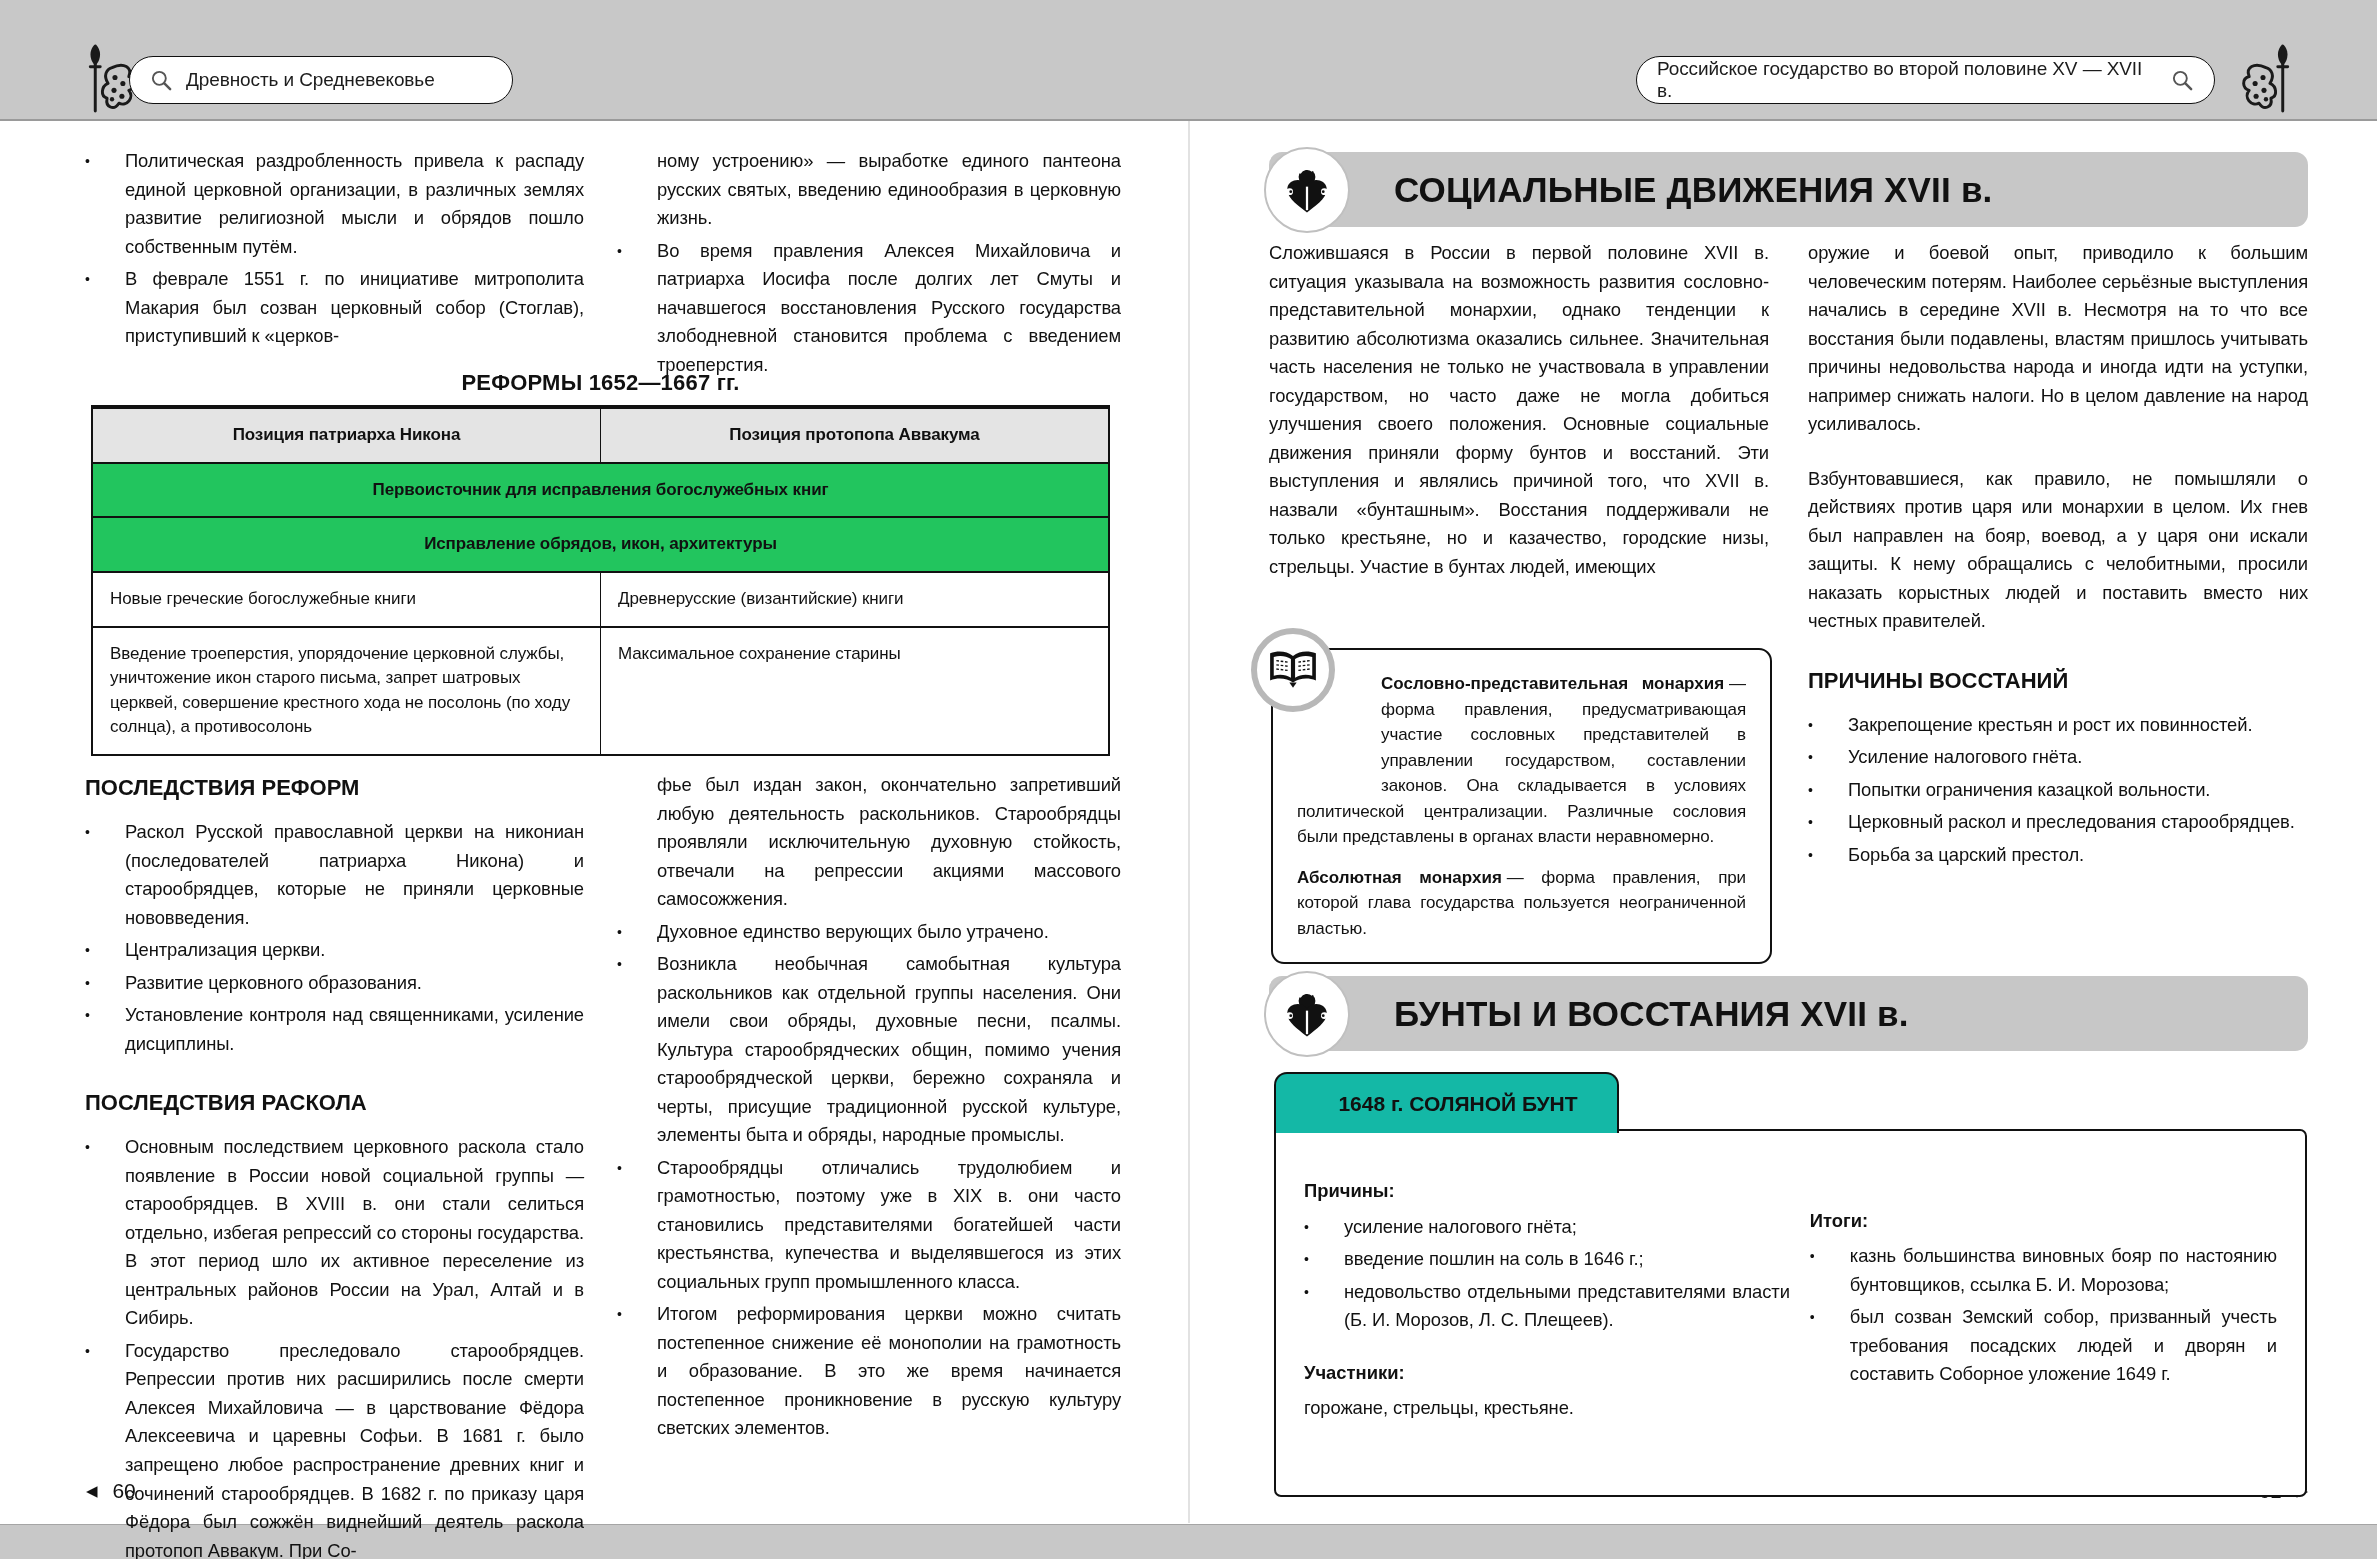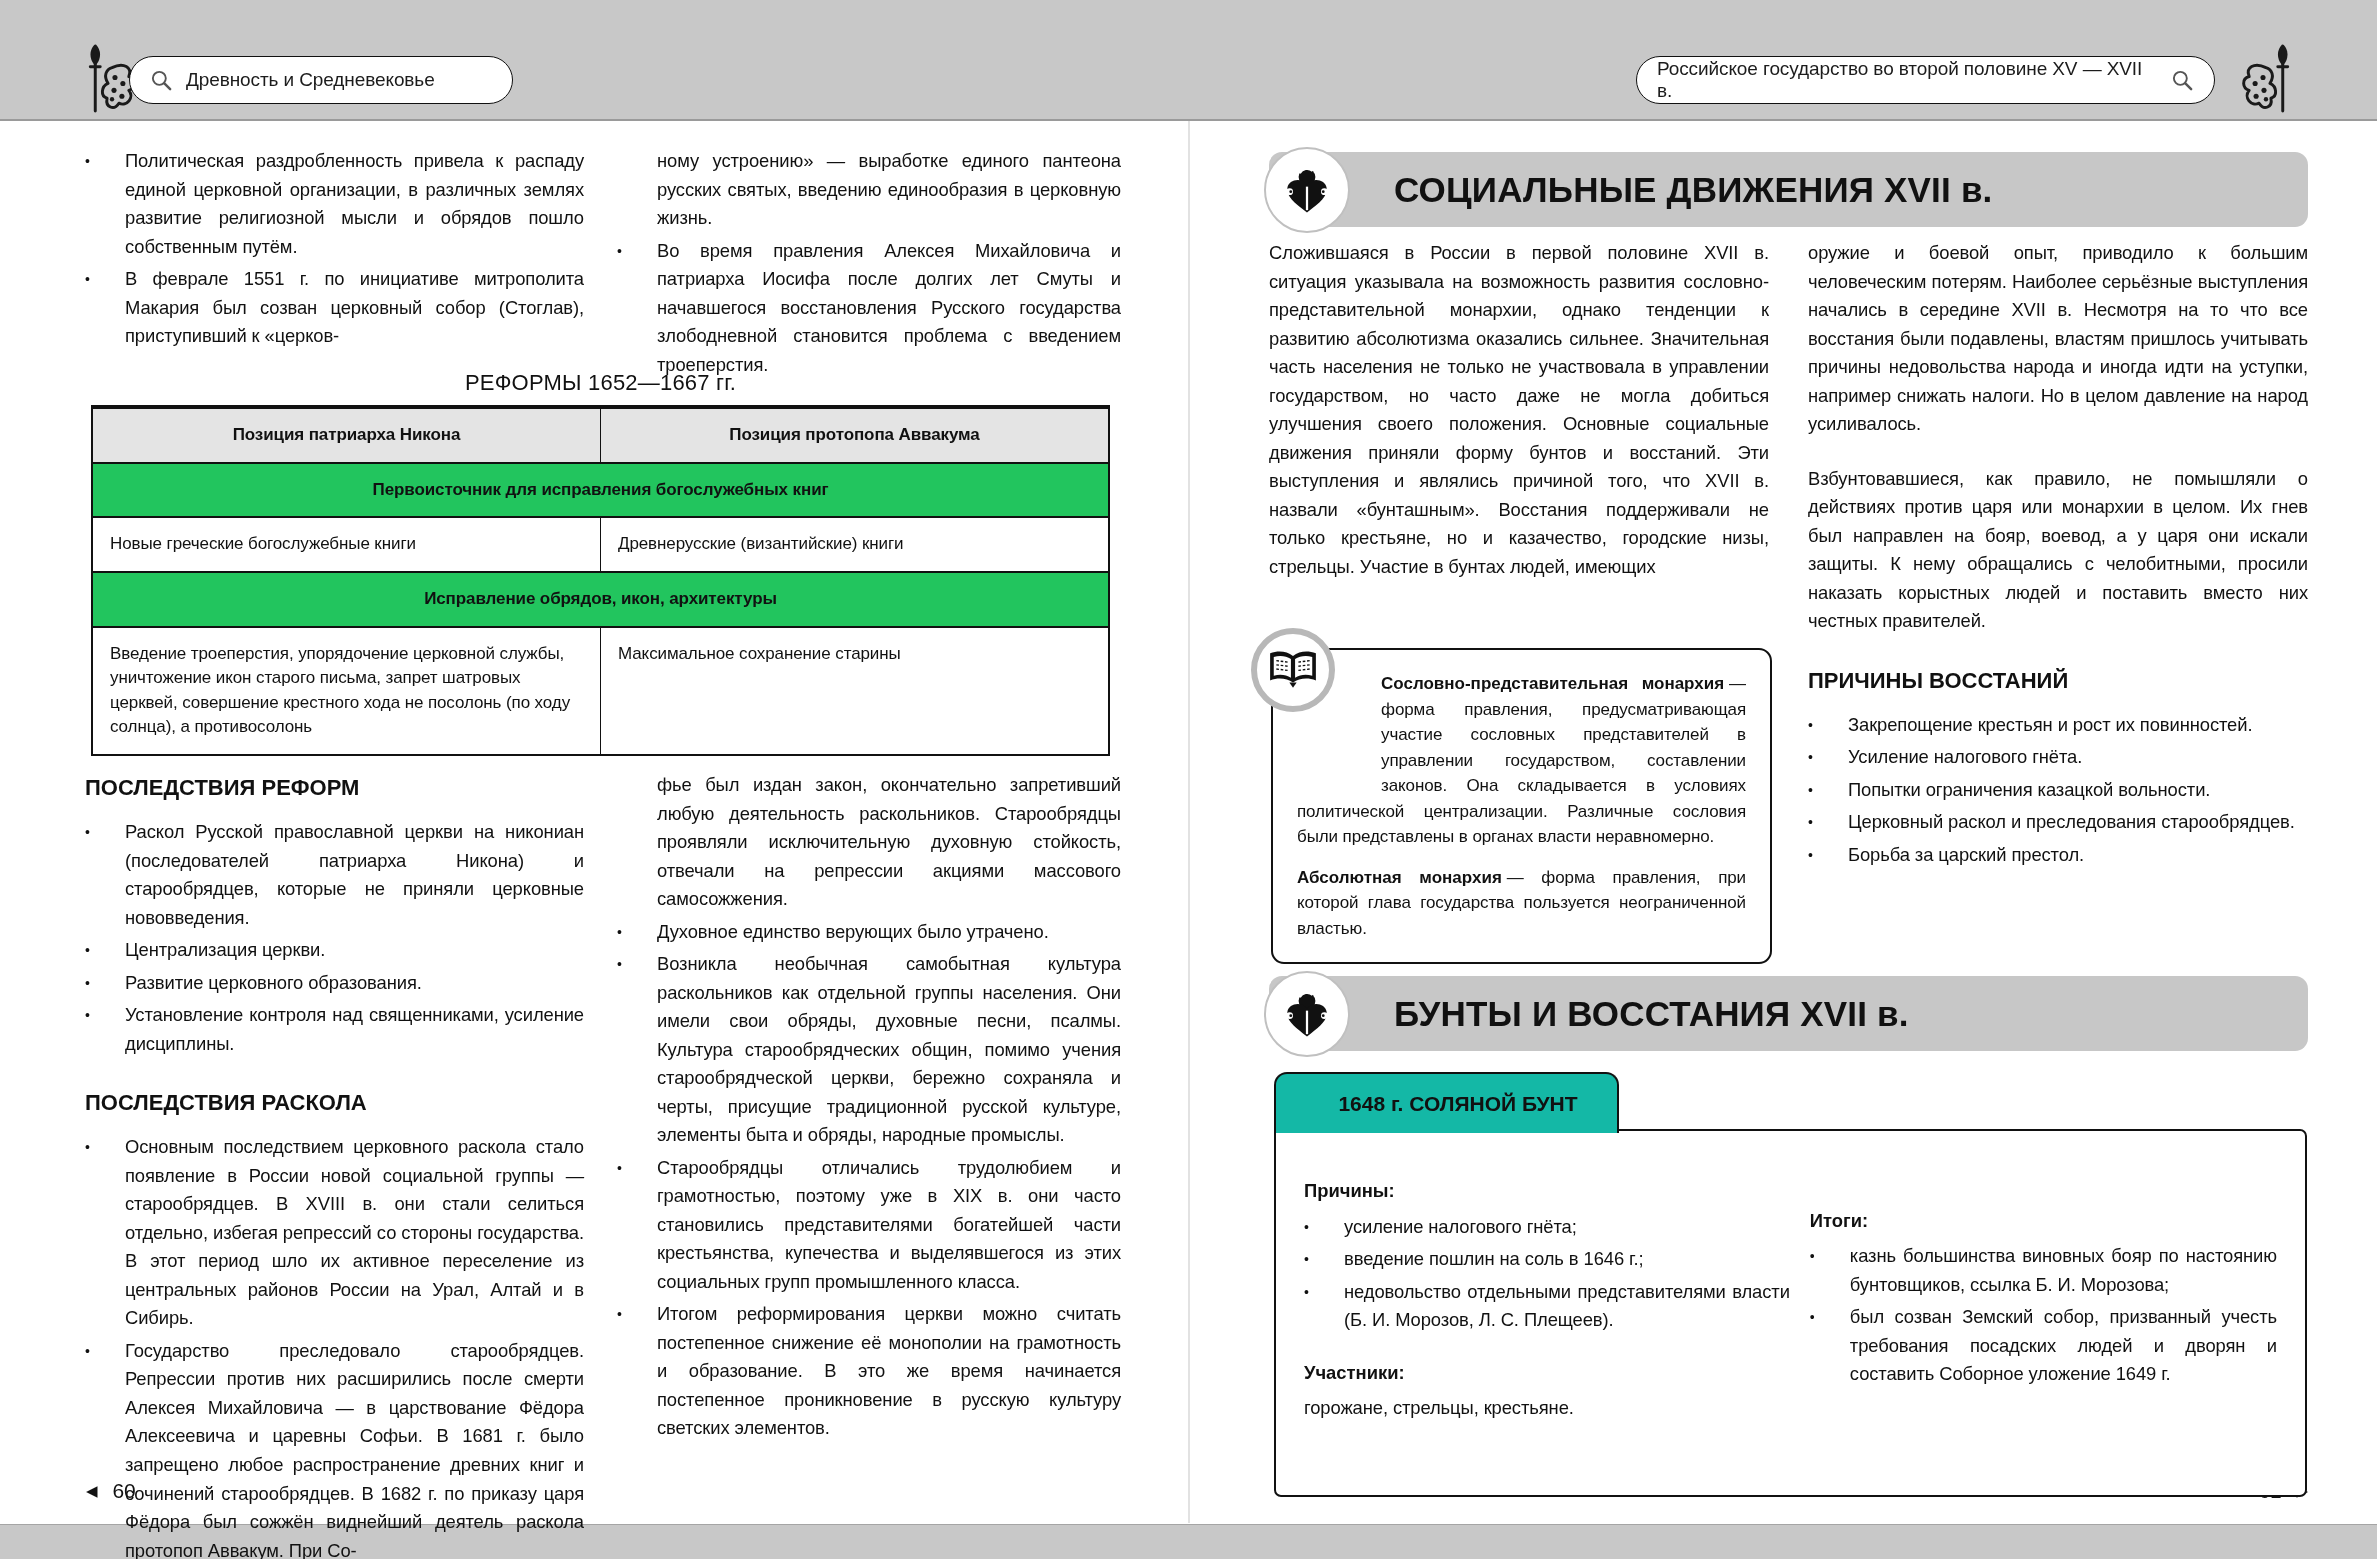--- a/index.html
+++ b/index.html
@@ -45,21 +45,21 @@
   }
   .li.cont::before { content:""; }
   .li p { flex:1; }
   h3 { font-size:22px; letter-spacing:0; margin:0 0 13px 0; }
   .gap-top { margin-top:28px; }
   .para + .para { margin-top:26px; }
 
   
   .tbl-title {
     position:absolute; left:91px; top:370px; width:1019px;
-    text-align:center; font-weight:normal; font-size:22px; letter-spacing:0.2px;
+    text-align:center; font-weight:bold; font-size:22px; letter-spacing:0.2px;
   }
   table.reforms {
     position:absolute; left:91px; top:405px; width:1019px;
     border-collapse:collapse; font-size:17px; line-height:1.45; table-layout:fixed;
   }
   table.reforms td, table.reforms th {
     border:1.5px solid #111; padding:14px 17px; vertical-align:middle;
   }
   table.reforms tr { border-top:2.5px solid #111; border-bottom:2.5px solid #111; }
   table.reforms { border:2.5px solid #111; border-top-width:4px; }
@@ -205,25 +205,25 @@
 <table class="reforms">
   <tbody>
       <tr>
     <th class="hdr" style="width:50%;">Позиция  патриарха  Никона</th>
     <th class="hdr">Позиция  протопопа  Аввакума</th>
   </tr>
   <tr>
     <td class="span" colspan="2">Первоисточник  для  исправления  богослужебных  книг</td>
   </tr>
   <tr>
+    <td class="span" colspan="2">Исправление  обрядов,  икон,  архитектуры</td>
+  </tr>
+  <tr>
     <td class="cell">Новые  греческие  богослужебные  книги</td>
     <td class="cell">Древнерусские  (византийские)  книги</td>
-  </tr>
-  <tr>
-    <td class="span" colspan="2">Исправление  обрядов,  икон,  архитектуры</td>
   </tr>
   <tr>
     <td class="cell">Введение троеперстия, упорядочение церковной службы, уничтожение икон старого письма, запрет шатровых церквей, совершение крестного хода не посолонь (по ходу солнца), а противосолонь</td>
     <td class="cell">Максимальное  сохранение  старины</td>
   </tr>
 </tbody>
   </table>
 
 <div class="col" style="left:85px; top:771px; width:499px;">
   <h3>ПОСЛЕДСТВИЯ  РЕФОРМ</h3>

